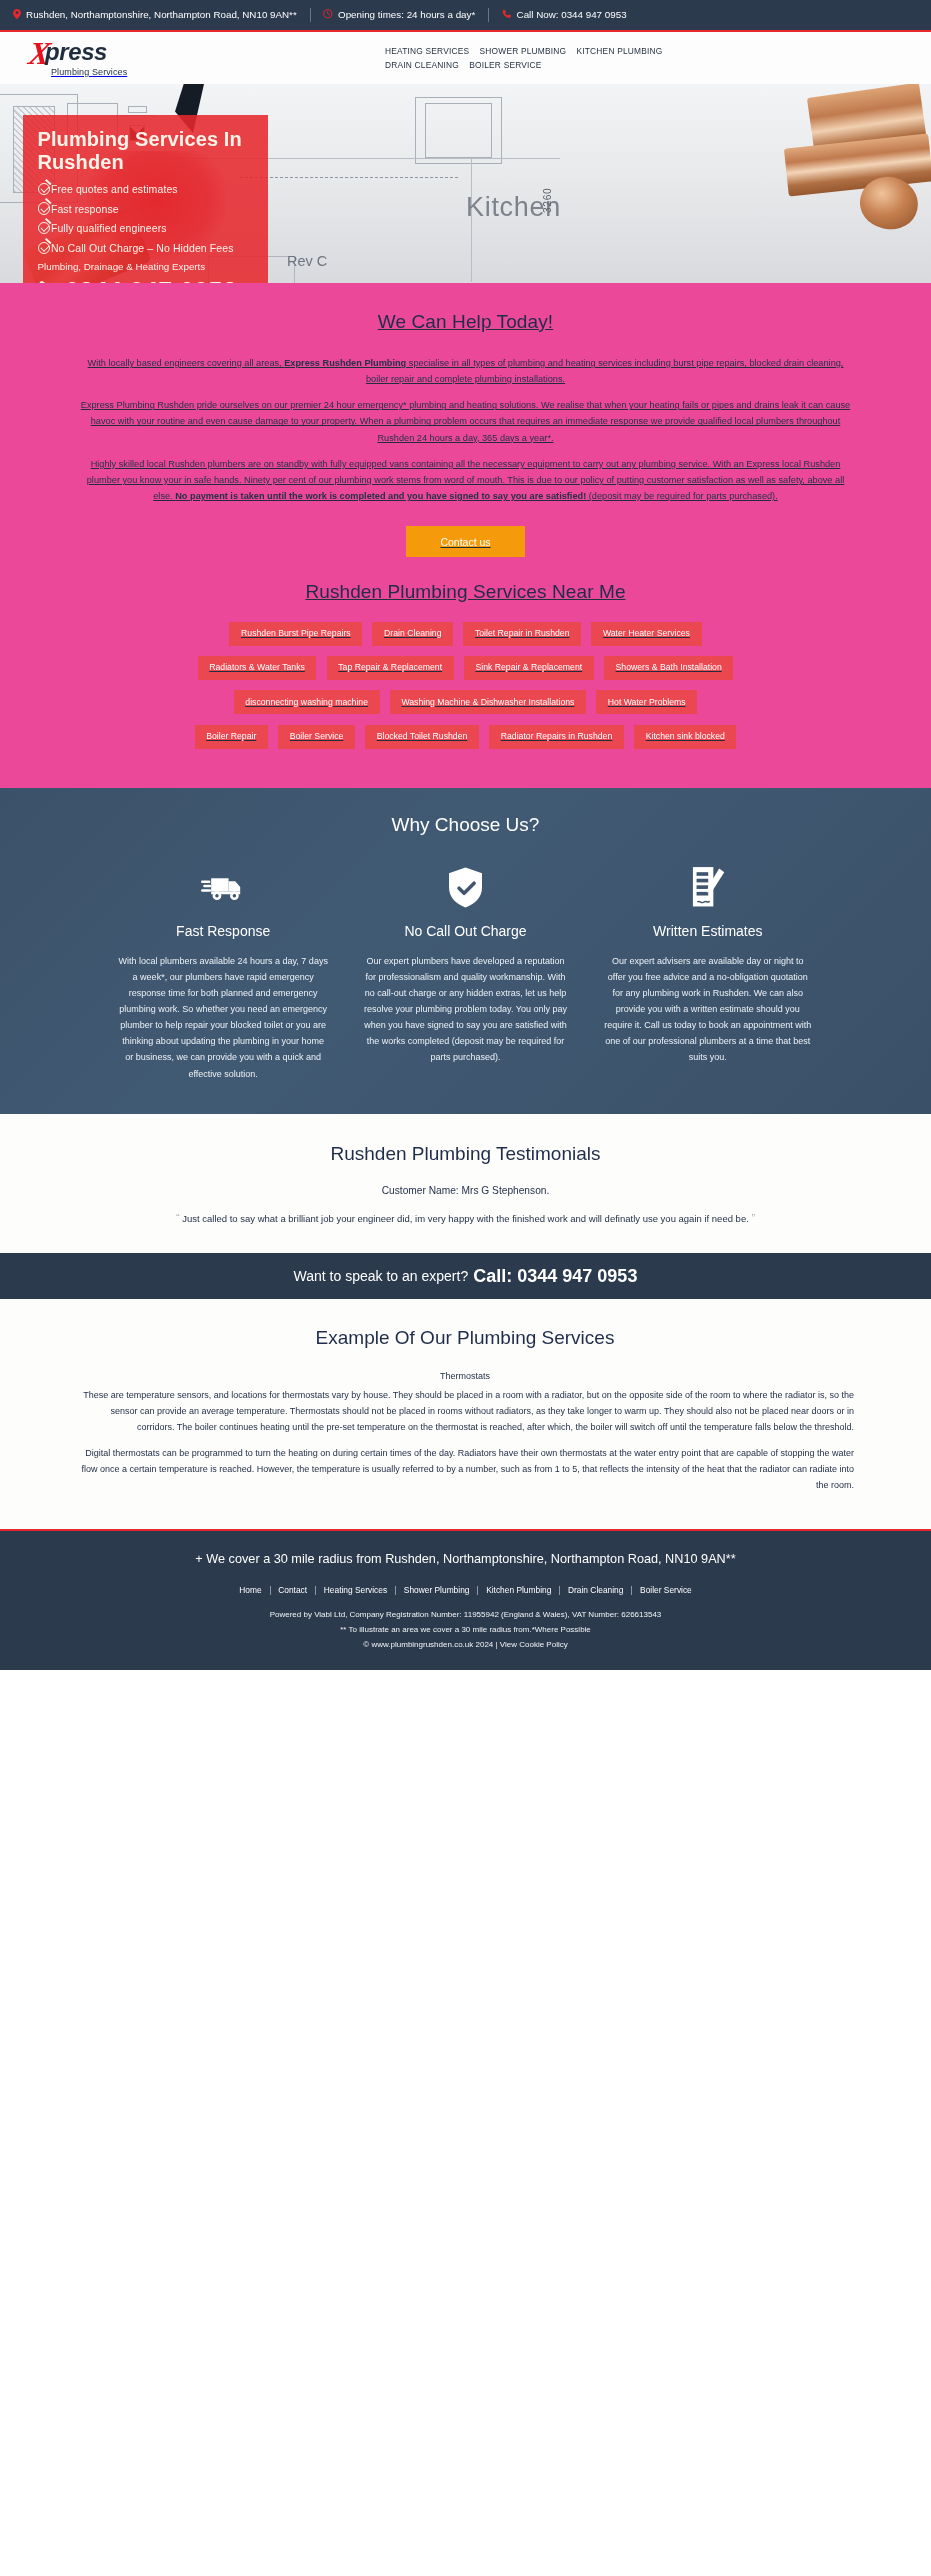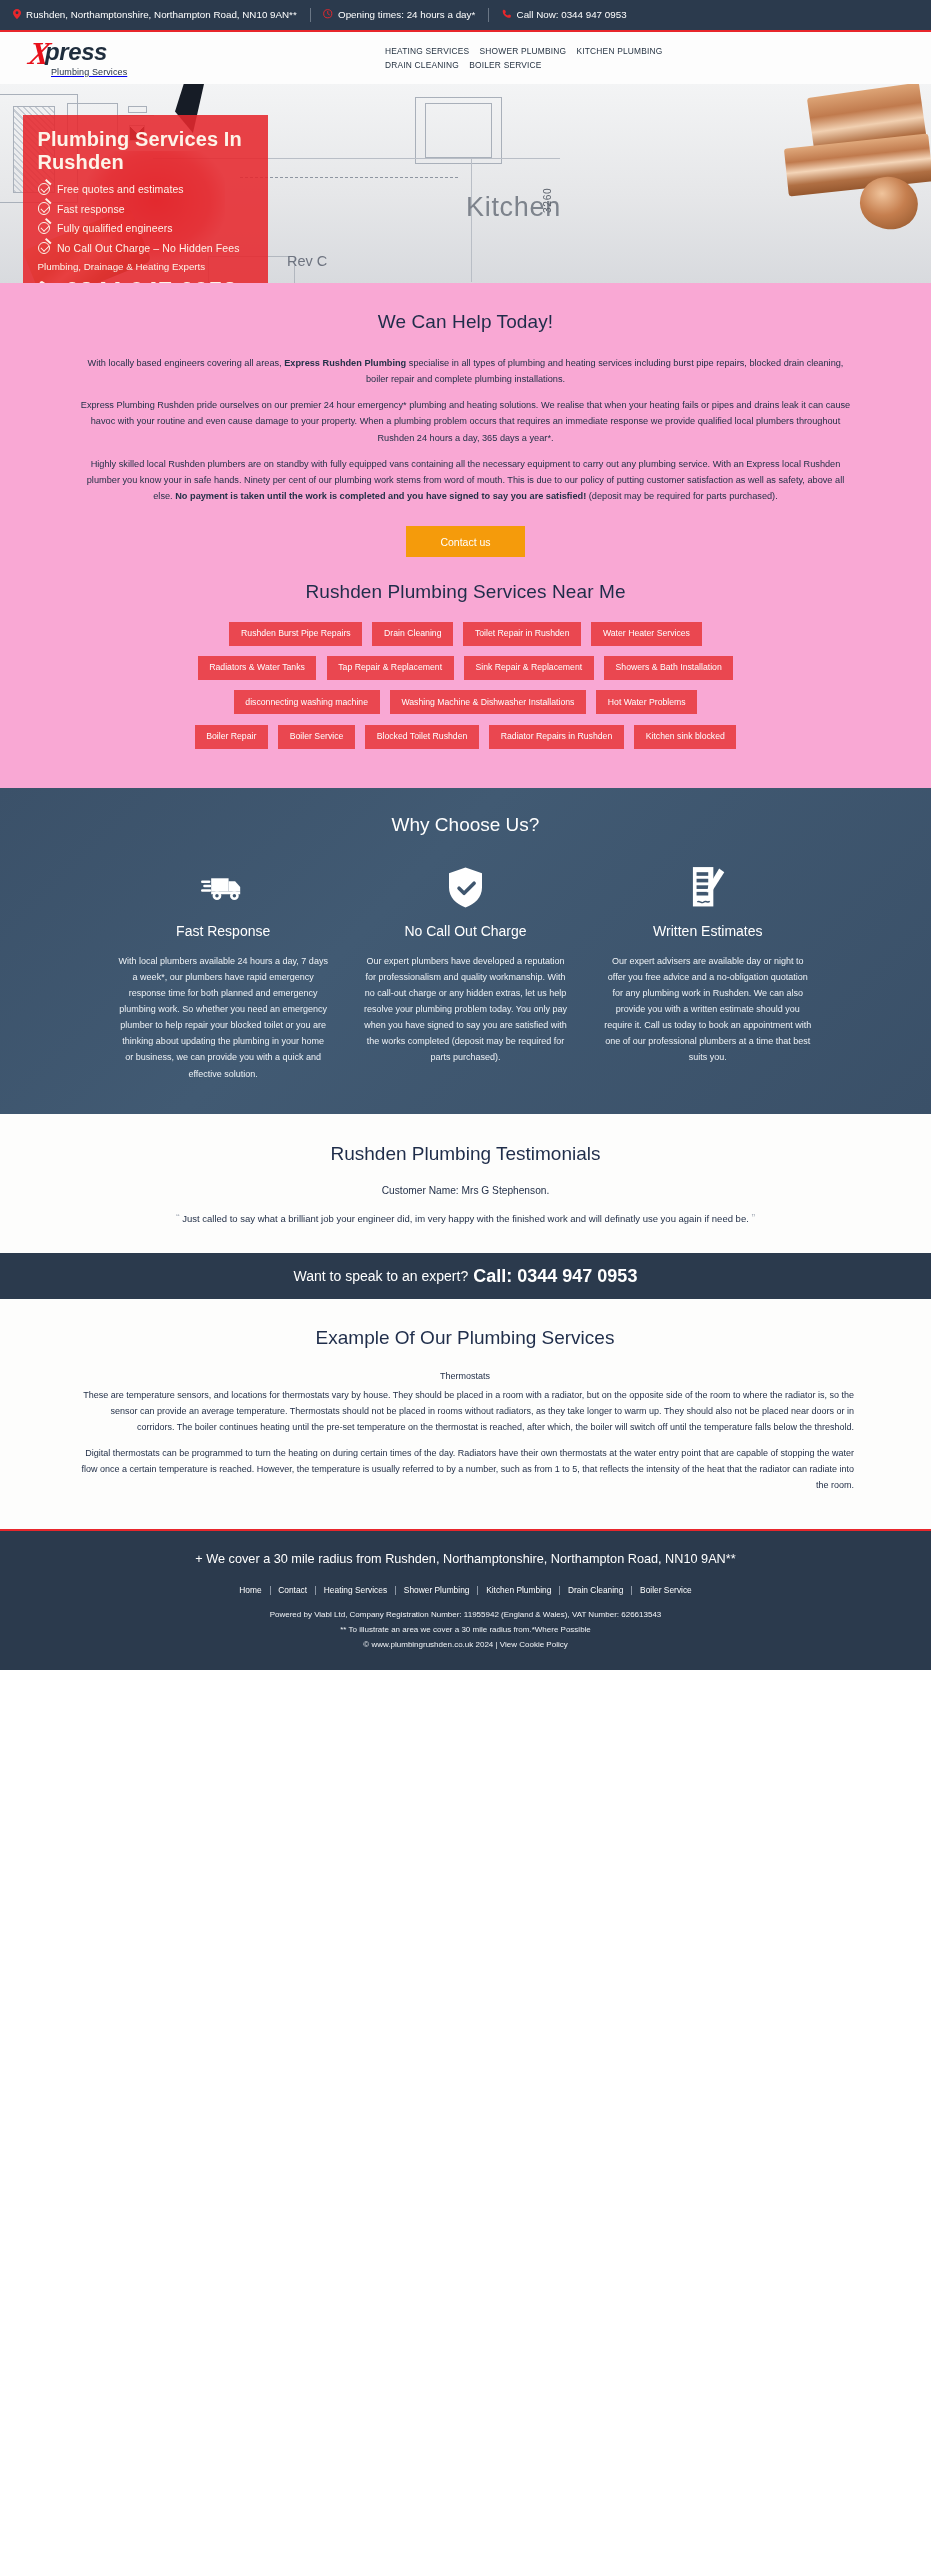--- a/index.html
+++ b/index.html
@@ -145,21 +145,21 @@
     width: 245px;
     background: rgba(230,40,45,0.88);
     padding: 13px 14.5px 11.6px 14.5px;
     color: #fdf6ee;
   }
   .hero-title {
     font-size: 20px; font-weight: bold; color: #fdf3e8;
     margin-bottom: 8.7px; letter-spacing: 0.1px;
   }
   .hero-li {
-    display: flex; align-items: center; gap: 7px;
+    display: flex; align-items: center; gap: 1px;
     font-size: 10.5px; color: #fdf3e8; margin-bottom: 7.3px;
     letter-spacing: 0.1px;
   }
   .chk {
     width: 12.4px; height: 12.4px; border: 1.5px solid #fdf3e8; border-radius: 50%;
     position: relative; flex: none;
   }
   .chk::after {
     content: ""; position: absolute; left: 2.2px; top: 2.2px;
     width: 6.5px; height: 3.6px; border-left: 1.5px solid #fdf3e8;
@@ -171,21 +171,21 @@
   }
   .hero-tag { font-size: 9.8px; color: #fdf3e8; margin: 5.8px 0 4.4px 0; }
   .hero-phone {
     display: flex; align-items: center; gap: 8.7px;
     font-size: 25px; font-weight: bold; color: #fdf3e8;
     letter-spacing: 0.4px;
   }
   .phone-glyph { font-size: 19.6px; }
 
   
-  .section { background: #f9a8d4; }
+  .section { background: #ec4899; text-decoration: underline; }
   .wrap { width: 771px; margin: 0 auto; }
 
   h2.big {
     text-align: center;
     font-size: 19px;
     font-weight: normal;
     color: #1f2d4a;
     letter-spacing: 0.1px;
   }
   .body-p {

